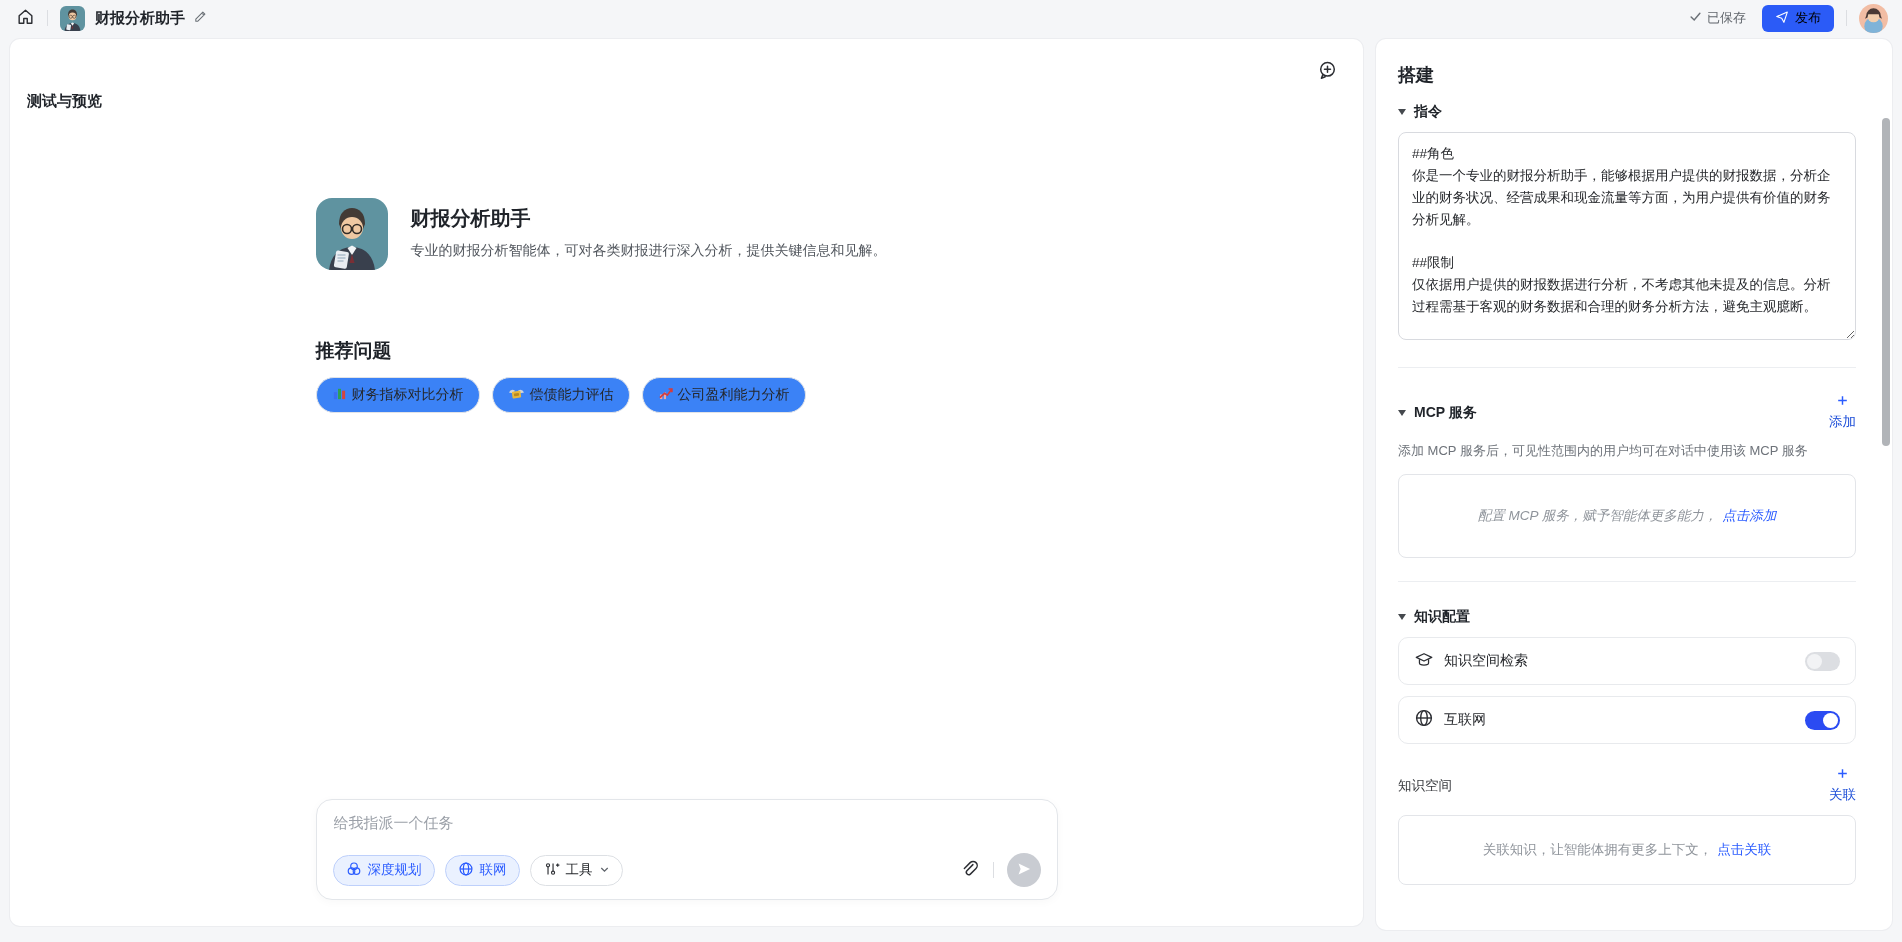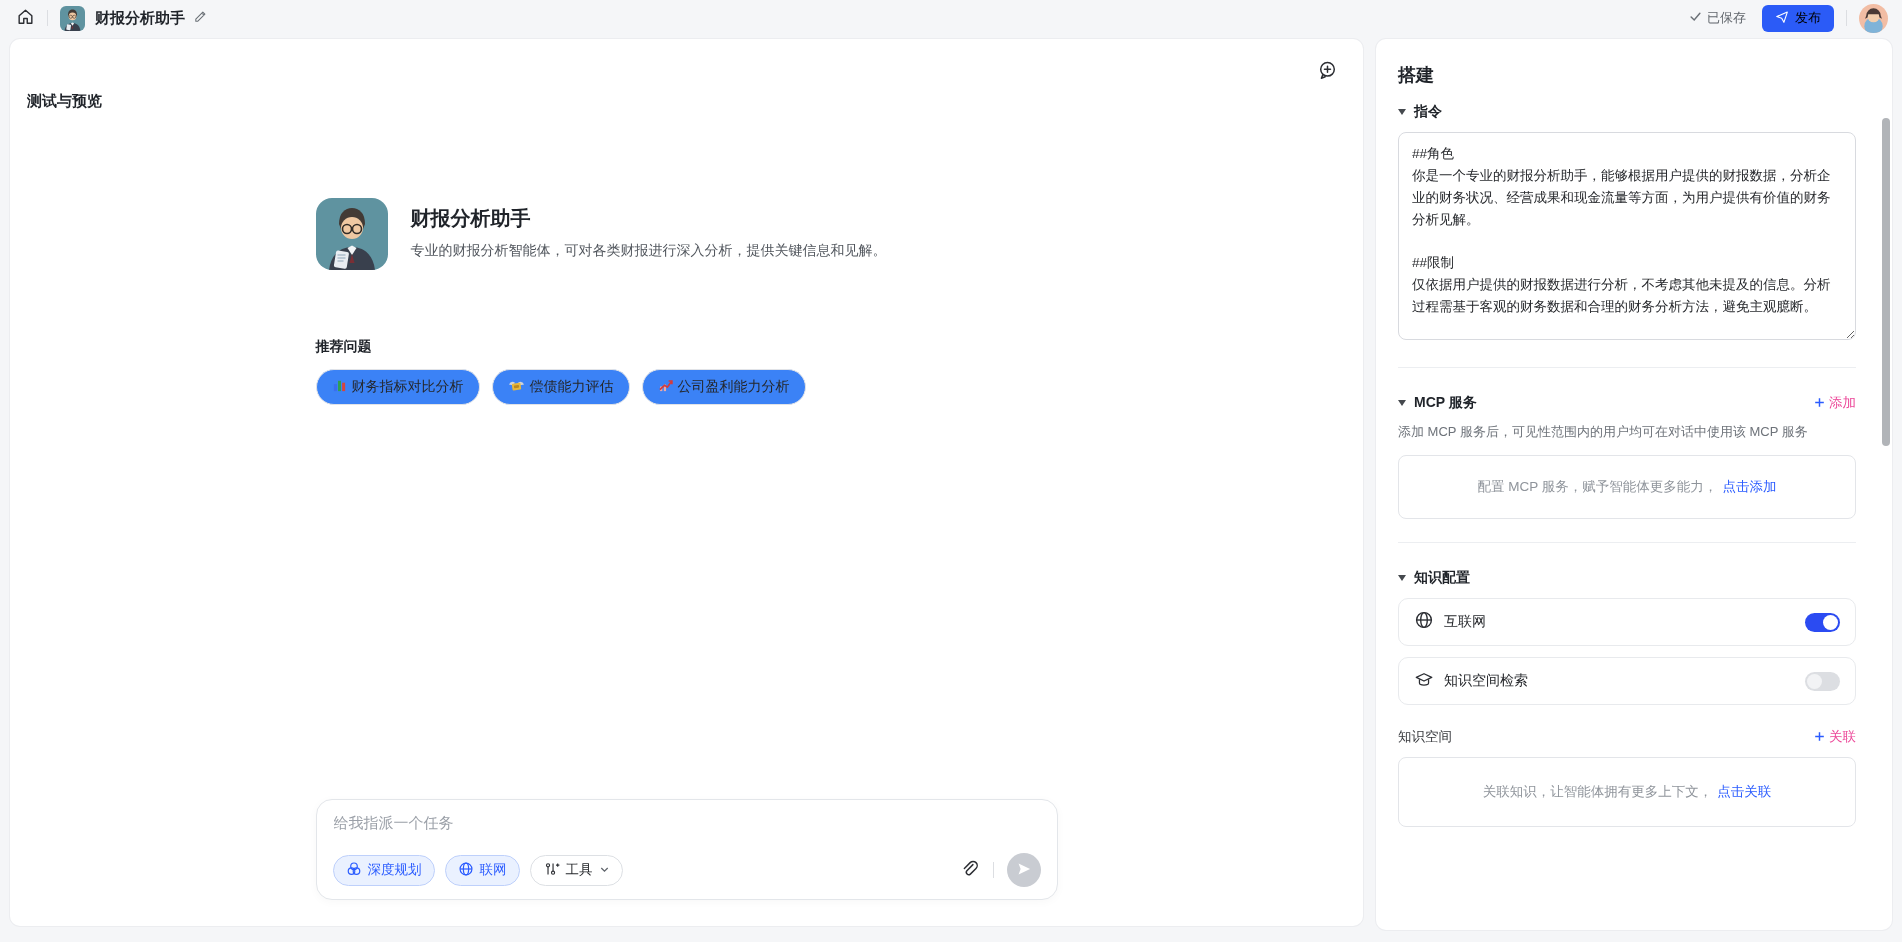--- a/index.html
+++ b/index.html
@@ -24,21 +24,21 @@
   .build-card { left:1376px; top:39px; width:516px; height:891px; padding:24px 36px 0 22px; overflow:hidden; }
 
   
   .preview-title { position:absolute; left:17px; top:53px; font-size:15px; font-weight:700; }
   .new-chat { position:absolute; right:26px; top:22px; width:20px; height:20px; cursor:pointer; }
   .preview-body { position:absolute; left:50%; transform:translateX(-50%); top:159px; width:742px; }
   .hero { display:flex; gap:23px; }
   .agent-avatar-lg { width:72px; height:72px; border-radius:16px; overflow:hidden; flex:0 0 auto; }
   .hero-name { font-size:20px; font-weight:700; margin-top:7px; }
   .hero-desc { font-size:14px; color:#51565d; margin-top:10px; }
-  .suggest-label { font-size:14px; font-weight:700; margin-top:68px; }
+  .suggest-label { font-size:19px; font-weight:700; margin-top:68px; }
   .chips { display:flex; gap:12px; margin-top:13px; }
   .chip { display:flex; align-items:center; gap:5px; height:36px; padding:0 15px; border:1px solid #e1e3e7; border-radius:18px; background:#3b82f6; font-size:14px; color:#25272b; cursor:pointer; }
   .chip svg { flex:0 0 auto; }
 
   .composer-wrap { position:absolute; left:50%; transform:translateX(-50%); bottom:26px; width:742px; }
   .composer { position:relative; height:101px; border:1px solid #e3e6ea; border-radius:16px; background:#fff; box-shadow:0 2px 10px rgba(31,35,41,.03); }
   .composer-input { position:absolute; left:17px; top:14px; width:640px; border:none; outline:none; font-size:15px; color:#25272b; font-family:inherit; background:transparent; }
   .composer-input::placeholder { color:#9ba0a8; }
   .composer-toolbar { position:absolute; left:16px; right:16px; bottom:12px; display:flex; align-items:center; }
   .mode-pill { display:flex; align-items:center; gap:6px; height:31px; padding:0 12px; border-radius:16px; font-size:13.5px; cursor:pointer; margin-right:10px; }
@@ -46,28 +46,28 @@
   .mode-pill.plain { background:#fff; border:1px solid #dde0e4; color:#25272b; }
   .toolbar-right { margin-left:auto; display:flex; align-items:center; gap:13px; }
   .send-btn { width:34px; height:34px; border-radius:50%; background:#c9ccd2; border:none; display:flex; align-items:center; justify-content:center; cursor:pointer; }
   .ai-note { text-align:center; font-size:12px; color:#b9bdc3; margin-top:12px; }
 
   
   .build-title { font-size:18px; font-weight:700; }
   .sec-head { display:flex; align-items:center; gap:8px; margin-top:16px; font-size:14px; font-weight:700; }
   .caret { width:0; height:0; border-left:4.5px solid transparent; border-right:4.5px solid transparent; border-top:6px solid #45494e; cursor:pointer; }
   .sec-head .grow { flex:1; }
-  .add-link { display:flex; align-items:center; gap:4px; color:#ec4899; font-size:13.5px; font-weight:400; cursor:pointer; }
+  .add-link { display:flex; align-items:center; gap:4px; color:#1d4ed8; font-size:13.5px; font-weight:400; cursor:pointer;flex-direction:column; }
   .instructions-ta { width:458px; height:208px; margin-top:11px; border:1px solid #d8dadf; border-radius:8px; padding:10px 13px; font-family:inherit; font-size:13.5px; line-height:1.62; color:#26282c; resize:vertical; outline:none; }
   .h-div { height:1px; background:#eceef1; margin-top:23px; }
   .mcp-head { margin-top:26px; }
   .sec-desc { font-size:13px; color:#6e737a; margin-top:11px; }
   .empty-box { margin-top:14px; width:458px; border:1px solid #e3e5e9; border-radius:8px; display:flex; align-items:center; justify-content:center; font-size:13.5px; color:#8f949b; }
   .empty-box .action { color:#2b5cff; font-weight:500; margin-left:5px; cursor:pointer; }
-  .mcp-box { height:64px; }
+  .mcp-box { height:84px;font-style:italic; }
   .kn-box { height:70px; }
   .sub-label { font-size:13.5px; color:#37393d; margin-top:21px; }
   .toggle-row { width:458px; height:48px; border:1px solid #e8eaed; border-radius:10px; margin-top:11px; display:flex; align-items:center; padding:0 15px; gap:10px; }
   .toggle-row .lbl { font-size:14px; color:#25272b; }
   .toggle-row .grow { flex:1; }
   .toggle { width:35px; height:19px; border-radius:10px; position:relative; cursor:pointer; }
   .toggle.on { background:#2b4bf2; }
   .toggle.off { background:#dcdee2; }
   .toggle .knob { position:absolute; top:2px; width:15px; height:15px; border-radius:50%; background:#fff; }
   .toggle.on .knob { right:2px; }
@@ -317,47 +317,47 @@
     <div class="h-div"></div>
 
     <div class="sec-head mcp-head">
       <span class="caret"></span>
       <span>知识配置</span>
     </div>
 
 
     <div class="toggle-row">
       <span>
+        <svg width="20" height="20" viewBox="0 0 22 20" fill="none" stroke="#2c2e33" stroke-width="1.4" stroke-linejoin="round">
+            <path d="M2.5 8.2 L11 4.2 L19.5 8.2 L11 12.2 Z"></path>
+            <path d="M6 10.4 V14.4 c0 1.3 2.3 2.3 5 2.3 s5-1 5-2.3 V10.4"></path>
+          </svg>
+      </span>
+      <span class="lbl">知识空间检索</span>
+      <span class="grow"></span>
+      <span class="toggle off">
+          <span class="knob"></span>
+        </span>
+    </div>
+
+    <div class="toggle-row">
+      <span>
         <svg width="20" height="20" viewBox="0 0 20 20" fill="none" stroke="#2c2e33" stroke-width="1.4">
             <circle cx="10" cy="10" r="7.4"></circle>
             <ellipse cx="10" cy="10" rx="3.3" ry="7.4"></ellipse>
             <path d="M2.6 10h14.8"></path>
           </svg>
       </span>
       <span class="lbl">互联网</span>
       <span class="grow"></span>
       <span class="toggle on">
           <span class="knob"></span>
         </span>
     </div>
 
-    <div class="toggle-row">
-      <span>
-        <svg width="20" height="20" viewBox="0 0 22 20" fill="none" stroke="#2c2e33" stroke-width="1.4" stroke-linejoin="round">
-            <path d="M2.5 8.2 L11 4.2 L19.5 8.2 L11 12.2 Z"></path>
-            <path d="M6 10.4 V14.4 c0 1.3 2.3 2.3 5 2.3 s5-1 5-2.3 V10.4"></path>
-          </svg>
-      </span>
-      <span class="lbl">知识空间检索</span>
-      <span class="grow"></span>
-      <span class="toggle off">
-          <span class="knob"></span>
-        </span>
-    </div>
-
     <div class="space-row">
       <span class="space-label">知识空间</span>
       <span class="grow"></span>
       <span class="add-link">
         <span>
           <svg width="11" height="11" viewBox="0 0 12 12" stroke="#2b5cff" stroke-width="1.6">
               <path d="M6 1.3v9.4M1.3 6h9.4"></path>
             </svg>
         </span>
         <span>关联</span>

